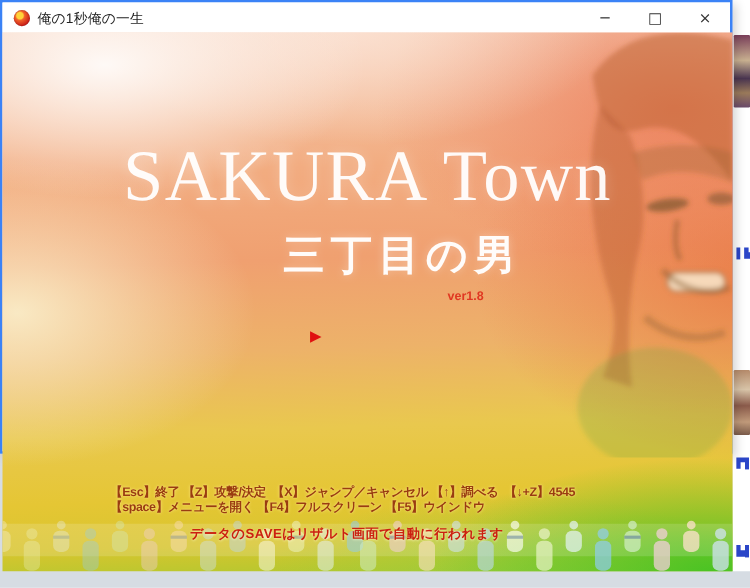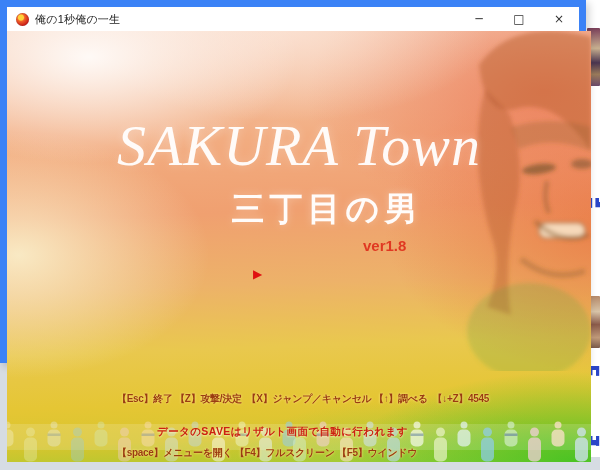--- a/index.html
+++ b/index.html
@@ -5,21 +5,21 @@
   html,body{margin:0;padding:0;background:#d6dce3;font-family:"Liberation Sans","DejaVu Sans",sans-serif;}
   #desktop{position:relative;width:600px;height:470px;overflow:hidden;background:#d6dce3;}
 
   
   #bg-strip{position:absolute;right:0;top:0;width:14px;height:457px;background:#ffffff;}
   .bg-thumb{position:absolute;left:1px;width:13px;border-radius:1px;}
   .bg-frag{position:absolute;left:3px;color:#2b46c8;font-size:9px;font-weight:bold;line-height:9px;overflow:hidden;width:11px;}
 
   
   #game-window{position:absolute;left:0;top:0;width:586px;height:363px;background:#fff;
-    border:7px solid #3b82f6;box-sizing:border-box;box-shadow:3px 3px 8px rgba(0,0,0,.18);}
+    border:2px solid #3b82f6;box-sizing:border-box;box-shadow:3px 3px 8px rgba(0,0,0,.18);}
   #titlebar{position:relative;height:24px;background:#ffffff;display:flex;align-items:center;}
   #app-icon{width:13px;height:13px;border-radius:50%;margin:0 6px 0 9px;
     background:radial-gradient(circle at 38% 35%, #ffd23a 0 22%, #f2622a 32%, #c41616 75%, #8f0f0f 100%);
     box-shadow:inset 0 0 1px rgba(0,0,0,.4);}
   #window-title{font-size:11px;color:#222;letter-spacing:.2px;}
   #caption-buttons{position:absolute;right:0;top:0;height:24px;display:flex;}
   .cap-btn{width:40px;height:24px;display:flex;align-items:center;justify-content:center;
     font-size:12px;color:#333;cursor:default;font-family:"DejaVu Sans",sans-serif;}
 
   
@@ -32,35 +32,35 @@
       radial-gradient(48% 42% at 2% 52%, rgba(250,240,205,.9) 0%, rgba(250,240,205,0) 68%),
       radial-gradient(55% 30% at 97% 100%, rgba(70,195,35,.95) 0%, rgba(70,195,35,0) 70%),
       radial-gradient(45% 22% at 70% 102%, rgba(150,205,60,.8) 0%, rgba(150,205,60,0) 75%),
       linear-gradient(178deg,#f6d0ba 0%,#f2ac80 26%,#f0a070 42%,#edb269 58%,#e9c84e 72%,#e5c634 84%,#d8c52e 92%,#a8c930 100%);}
 
   #face-art{position:absolute;right:0;top:0;width:140px;height:340px;pointer-events:none;}
   #crowd{position:absolute;left:0;bottom:0;width:584px;height:46px;pointer-events:none;}
 
   #game-title{position:absolute;left:0;top:86px;width:100%;text-align:center;
     font-family:"Liberation Serif","DejaVu Serif",serif;font-size:58px;line-height:1;
-    color:rgba(255,255,255,.94);letter-spacing:1px;text-shadow:0 0 10px rgba(255,255,255,.25);font-style:italic;}
+    color:rgba(255,255,255,.94);letter-spacing:1px;text-shadow:0 0 10px rgba(255,255,255,.25);}
   #game-subtitle{position:absolute;left:0;top:160px;width:100%;text-align:center;
     font-size:33px;line-height:1.1;font-weight:bold;color:rgba(255,255,255,.96);
     letter-spacing:5px;text-shadow:0 0 8px rgba(255,255,255,.35);padding-left:28px;}
-  #version-label{position:absolute;left:356px;top:206px;font-size:15px;color:#e03822;font-weight:bold;}
+  #version-label{position:absolute;left:356px;top:206px;font-size:10px;color:#e03822;font-weight:bold;}
 
   #menu-start{position:absolute;left:246px;top:237px;display:flex;align-items:center;gap:12px;cursor:pointer;}
   #menu-cursor{color:#e01010;font-size:12px;line-height:12px;}
   #menu-start-label{font-size:13px;color:#2c2c2c;letter-spacing:1px;}
 
-  .help-line{position:absolute;left:110px;font-size:10px;font-weight:bold;color:#9a3c10;
+  .help-line{position:absolute;left:86px;font-size:10px;font-weight:bold;color:#9a3c10;
     white-space:pre;letter-spacing:-.3px;
     text-shadow:0 0 3px rgba(255,230,120,.9),0 0 1px rgba(255,240,150,.8);}
   #help-line-1{top:361px;}
-  #help-line-2{top:373px;margin-top:42px;}
+  #help-line-2{top:373px;}
   #save-note{position:absolute;left:102px;top:394px;font-size:10.5px;font-weight:bold;color:#cc2010;
     letter-spacing:.4px;white-space:pre;text-shadow:0 1px 2px rgba(255,255,210,.7);margin-left:48px;}
 </style>
 </head>
 <body>
 
 <div id="desktop">
 
   <div id="bg-strip">
     <div class="bg-thumb" style="top:28px;height:58px;background:linear-gradient(180deg,#7a3f5a 0%,#c8b090 35%,#4a3550 60%,#9a7a5a 80%,#6a4a6a 100%);"></div>

